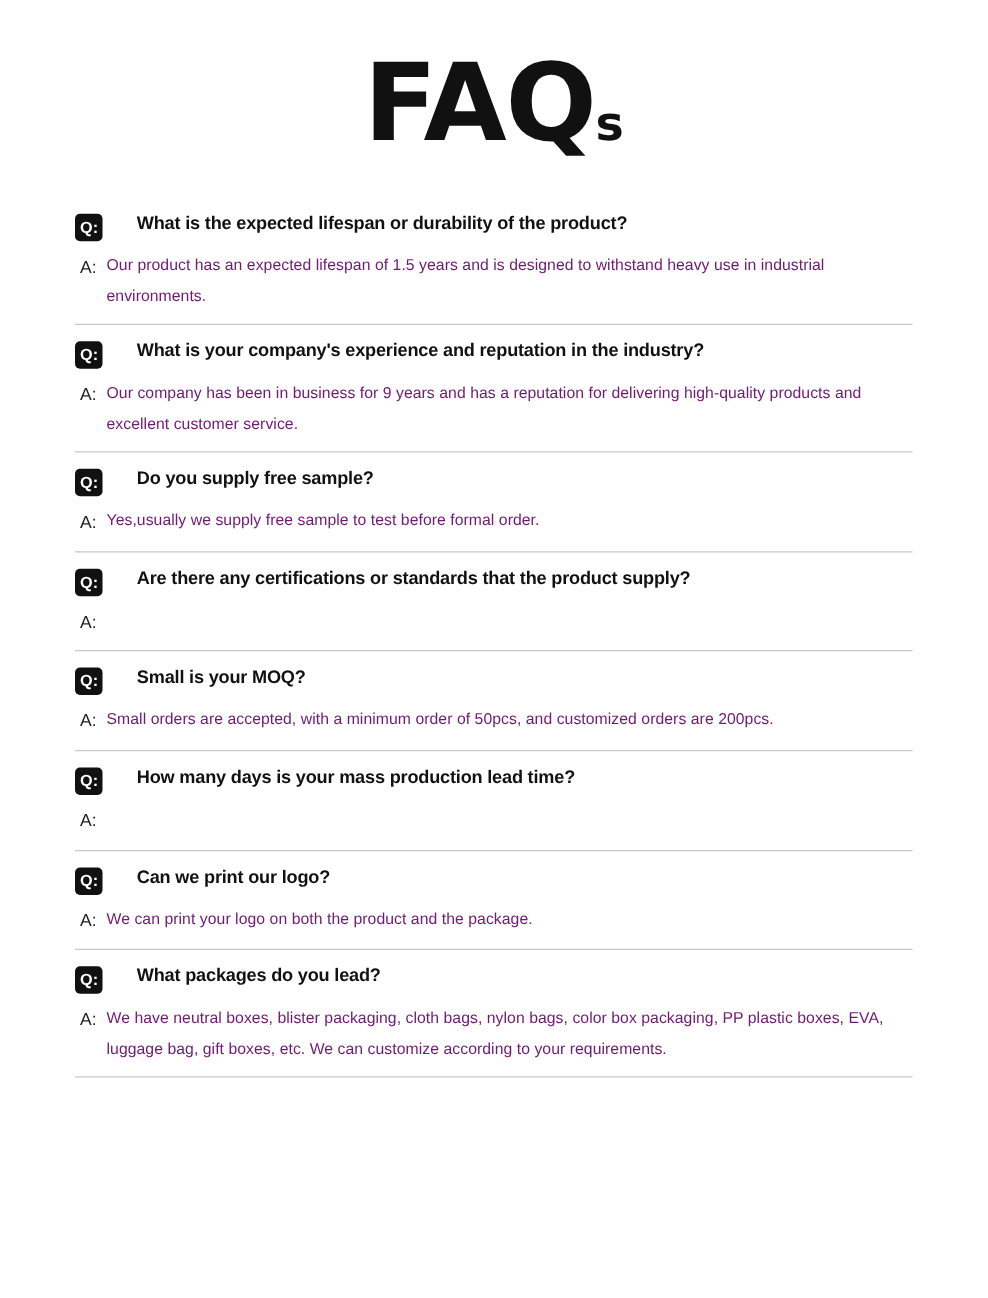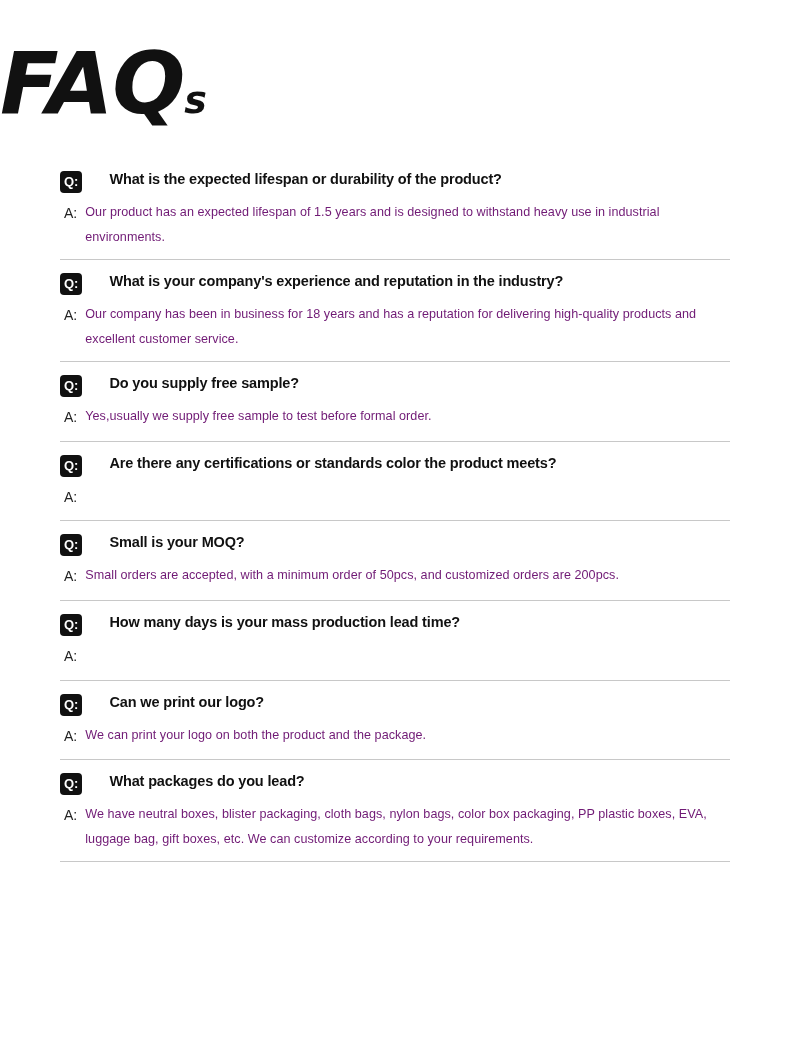--- a/index.html
+++ b/index.html
@@ -14,24 +14,23 @@
     color: #1a1a1a;
     overflow: hidden;
   }
   .page {
     width: 790px;
     height: 1038px;
     position: relative;
     box-sizing: border-box;
   }
   .title-wrap {
-    text-align: left;
+    text-align: center;
     padding-top: 40px;
     padding-bottom: 6px;
-    font-style: italic;
   }
   .title {
     display: inline-block;
     font-family: "DejaVu Sans", sans-serif;
     font-weight: bold;
     font-size: 86px;
     line-height: 1;
     letter-spacing: -1px;
     color: #111111;
     position: relative;
@@ -127,37 +126,37 @@
           <span class="a-text">Our product has an expected lifespan of 1.5 years and is designed to withstand heavy use in industrial environments.</span>
         </div>
       </div>
       <div class="faq-item">
         <div class="q-row">
           <span class="q-badge">Q:</span>
           <span class="q-text">What is your company's experience and reputation in the industry?</span>
         </div>
         <div class="a-row">
           <span class="a-label">A:</span>
-          <span class="a-text">Our company has been in business for 18 years and has a reputation for delivering high-quality products and excellent customer service.</span>
+          <span class="a-text">Our company has been in business for 9 years and has a reputation for delivering high-quality products and excellent customer service.</span>
         </div>
       </div>
       <div class="faq-item">
         <div class="q-row">
           <span class="q-badge">Q:</span>
           <span class="q-text">Do you supply free sample?</span>
         </div>
         <div class="a-row">
           <span class="a-label">A:</span>
           <span class="a-text">Yes,usually we supply free sample to test before formal order.</span>
         </div>
       </div>
       <div class="faq-item">
         <div class="q-row">
           <span class="q-badge">Q:</span>
-          <span class="q-text">Are there any certifications or standards color the product meets?</span>
+          <span class="q-text">Are there any certifications or standards that the product supply?</span>
         </div>
         <div class="a-row">
           <span class="a-label">A:</span>
         </div>
       </div>
       <div class="faq-item">
         <div class="q-row">
           <span class="q-badge">Q:</span>
           <span class="q-text">Small is your MOQ?</span>
         </div>

